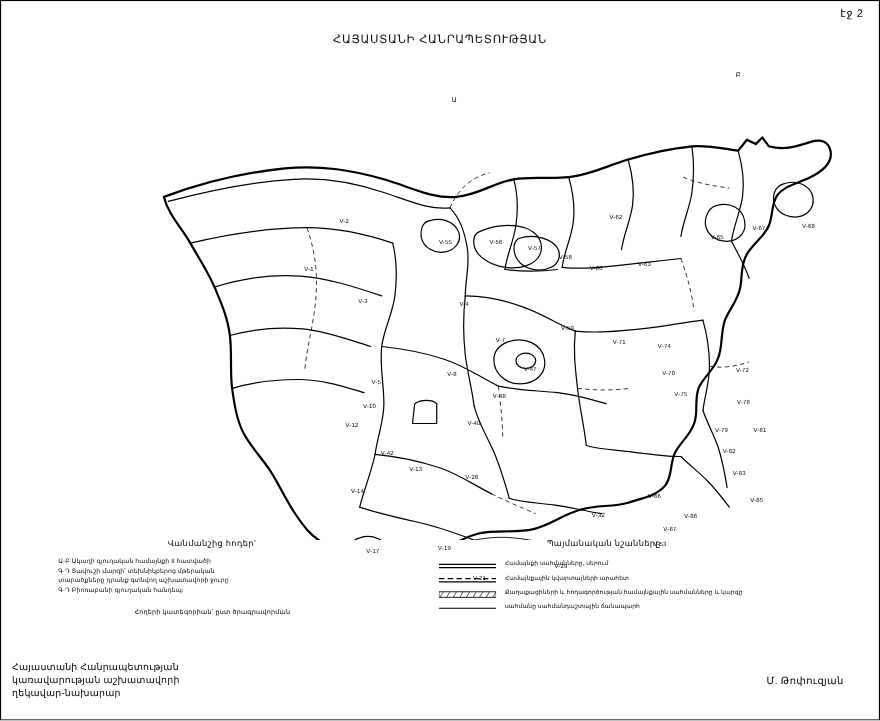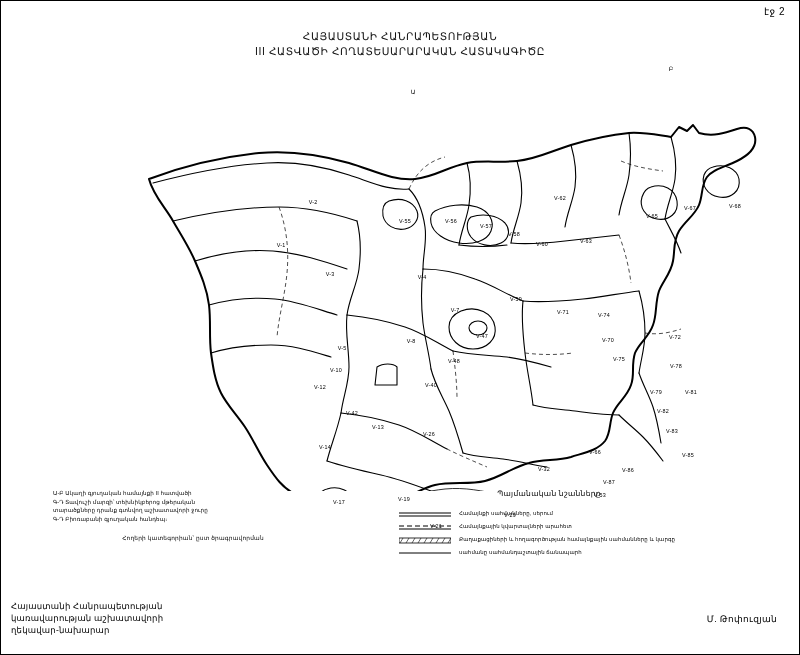--- a/index.html
+++ b/index.html
@@ -133,37 +133,36 @@
     position: absolute;
     left: 10px;
     bottom: 18px;
     font-size: 8.5px;
     line-height: 12px;
     color: #000;
     letter-spacing: 0.2px;
   }
   .footer-right {
     position: absolute;
-    right: 22px;
+    right: 32px;
     bottom: 30px;
     font-size: 9px;
     color: #000;
     letter-spacing: 0.3px;
   }
 </style>
 </head>
 <body>
 
 <div id="page">
 
   <div class="page-number">էջ 2</div>
 
   <div class="map-title">
     <div>ՀԱՅԱՍՏԱՆԻ ՀԱՆՐԱՊԵՏՈՒԹՅԱՆ</div>
-    <div>III ՀԱՏՎԱԾԻ ՀՈՂԱՏԵՍԱՐԱՐԱԿԱՆ ՀԱՏԱԿԱԳԻԾԸ</div>
   </div>
 
   <div id="map-area">
     <svg id="map-svg" viewBox="0 0 740 420">
       <g fill="none" stroke="#000" stroke-width="1.1" stroke-linejoin="round" stroke-linecap="round">
 
         <path stroke-width="2" d="M118,108 C150,96 190,86 228,82 C262,79 290,84 318,92
           C342,99 362,110 384,108 C404,106 416,96 436,92
           C452,89 468,92 486,90 C506,88 520,80 540,74
           C560,68 578,64 598,62 C614,61 626,64 640,66
@@ -312,20 +311,21 @@
         <div class="zone-label" style="left: 578px; top: 411px;">V-87</div>
         <div class="zone-label" style="left: 308px; top: 431px;">V-17</div>
         <div class="zone-label" style="left: 373px; top: 428px;">V-19</div>
         <div class="zone-label" style="left: 569px; top: 424px;">V-53</div>
         <div class="zone-label" style="left: 479px; top: 444px;">V-29</div>
         <div class="zone-label" style="left: 405px; top: 455px;">V-21</div>
       </div>
   </div>
 
   <div class="legend-left">
+    <div class="lg-head">Վանմանշից հոդեր`</div>
     <div class="lg-line">Ա-Բ Ակաղի գյուղական համայնքի II հատվածի</div>
     <div class="lg-line">Գ-Դ Տավուշի մարզի՝ տեխնիկբերոց մթերական</div>
     <div class="lg-line">        տարածքները դրանք գտնվող աշխատավորի ջուրը</div>
     <div class="lg-line">Գ-Դ Բիոռաբանի գյուղական հանդեպ։</div>
     <div class="lg-foot">Հողերի կատեգորիան՝ ըստ ծրագրավորման</div>
   </div>
 
   <div class="legend-right">
     <div class="lg-head">Պայմանական նշանները</div>
 

